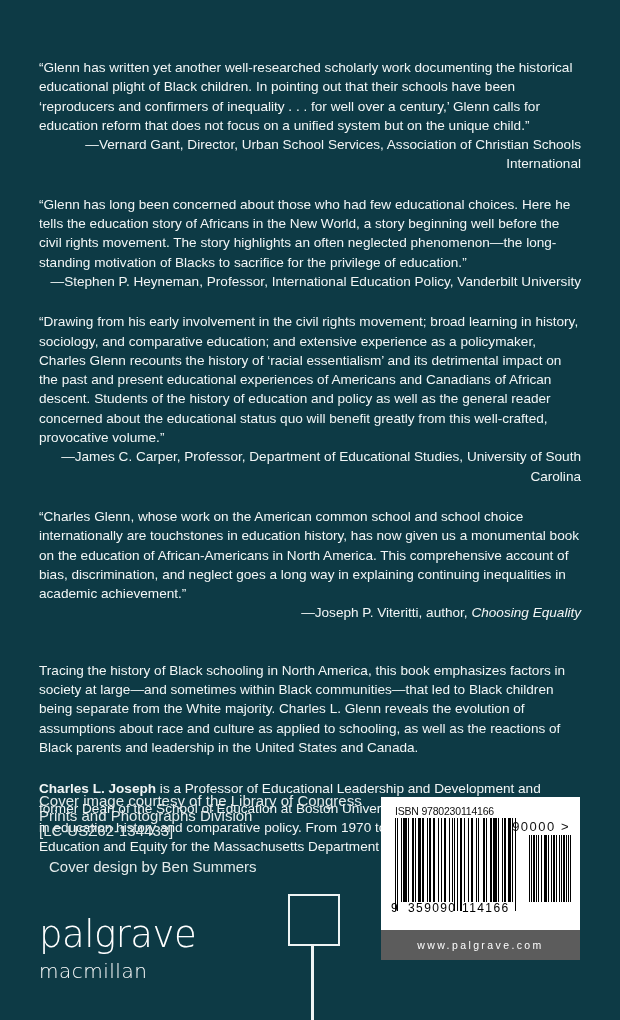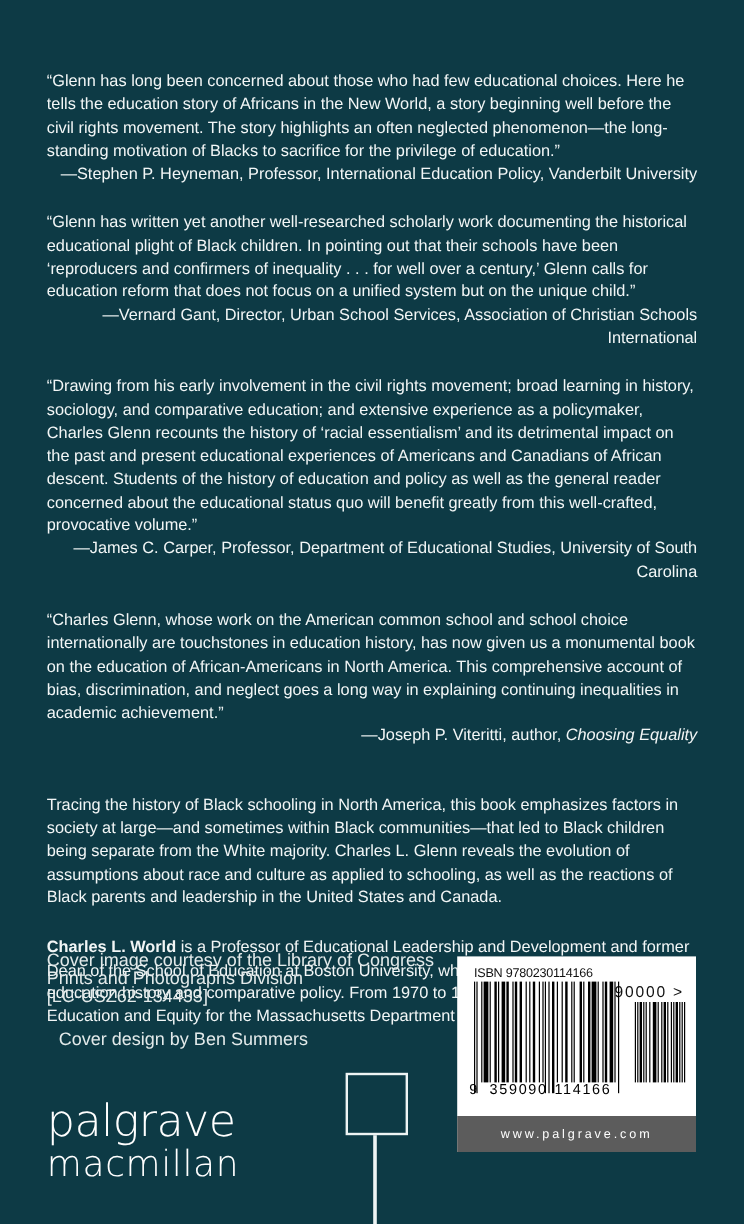--- a/index.html
+++ b/index.html
@@ -82,21 +82,21 @@
     font-weight: 300;
     letter-spacing: -0.5px;
   }
   .logo-line1 {
     font-size: 37px;
     line-height: 38px;
     display: block;
     margin-top: 23px;
   }
   .logo-line2 {
-    font-size: 30px;
+    font-size: 20px;
     line-height: 34px;
     display: block;
     letter-spacing: 0.5px;
   }
 
   
   .spine-mark {
     position: absolute;
     left: 288px;
     top: 894px;
@@ -218,42 +218,42 @@
   }
 </style>
 </head>
 <body>
 
 <div class="cover">
 
   <div class="content">
 
     <div class="quote-block">
+      <span class="quote-text">“Glenn has written yet another well-researched scholarly work documenting the historical educational plight of Black children. In pointing out that their schools have been ‘reproducers and confirmers of inequality . . . for well over a century,’ Glenn calls for education reform that does not focus on a unified system but on the unique child.”</span>
+      <span class="quote-attrib">—Vernard Gant, Director, Urban School Services, Association of Christian Schools International</span>
+    </div>
+
+    <div class="quote-block">
       <span class="quote-text">“Glenn has long been concerned about those who had few educational choices. Here he tells the education story of Africans in the New World, a story beginning well before the civil rights movement. The story highlights an often neglected phenomenon—the long-standing motivation of Blacks to sacrifice for the privilege of education.”</span>
       <span class="quote-attrib">—Stephen P. Heyneman, Professor, International Education Policy, Vanderbilt University</span>
-    </div>
-
-    <div class="quote-block">
-      <span class="quote-text">“Glenn has written yet another well-researched scholarly work documenting the historical educational plight of Black children. In pointing out that their schools have been ‘reproducers and confirmers of inequality . . . for well over a century,’ Glenn calls for education reform that does not focus on a unified system but on the unique child.”</span>
-      <span class="quote-attrib">—Vernard Gant, Director, Urban School Services, Association of Christian Schools International</span>
     </div>
 
     <div class="quote-block">
       <span class="quote-text">“Drawing from his early involvement in the civil rights movement; broad learning in history, sociology, and comparative education; and extensive experience as a policymaker, Charles Glenn recounts the history of ‘racial essentialism’ and its detrimental impact on the past and present educational experiences of Americans and Canadians of African descent. Students of the history of education and policy as well as the general reader concerned about the educational status quo will benefit greatly from this well-crafted, provocative volume.”</span>
       <span class="quote-attrib">—James C. Carper, Professor, Department of Educational Studies, University of South Carolina</span>
     </div>
 
     <div class="quote-block">
       <span class="quote-text">“Charles Glenn, whose work on the American common school and school choice internationally are touchstones in education history, has now given us a monumental book on the education of African-Americans in North America. This comprehensive account of bias, discrimination, and neglect goes a long way in explaining continuing inequalities in academic achievement.”</span>
       <span class="quote-attrib"><span>—Joseph P. Viteritti, author, </span><span class="italic">Choosing Equality</span></span>
     </div>
 
     <div class="desc-block">Tracing the history of Black schooling in North America, this book emphasizes factors in society at large—and sometimes within Black communities—that led to Black children being separate from the White majority. Charles L. Glenn reveals the evolution of assumptions about race and culture as applied to schooling, as well as the reactions of Black parents and leadership in the United States and Canada.</div>
 
-    <div class="bio-block"><span class="bio-name">Charles L. World</span><span> is a Professor of Educational Leadership and Development and former Dean of the School of Education at Boston University, where he teaches courses in education history and comparative policy. From 1970 to 1991 he was Director of Urban Education and Equity for the Massachusetts Department of Education.</span></div>
+    <div class="bio-block"><span class="bio-name">Charles L. Joseph</span><span> is a Professor of Educational Leadership and Development and former Dean of the School of Education at Boston University, where he teaches courses in education history and comparative policy. From 1970 to 1991 he was Director of Urban Education and Equity for the Massachusetts Department of Education.</span></div>
 
   </div>
 
   <div class="credits">
     <div>Cover image courtesy of the Library of Congress</div>
     <div>Prints and Photographs Division</div>
     <div>[LC-USZ62-134433]</div>
     <div class="credits-design">Cover design by Ben Summers</div>
   </div>
 

